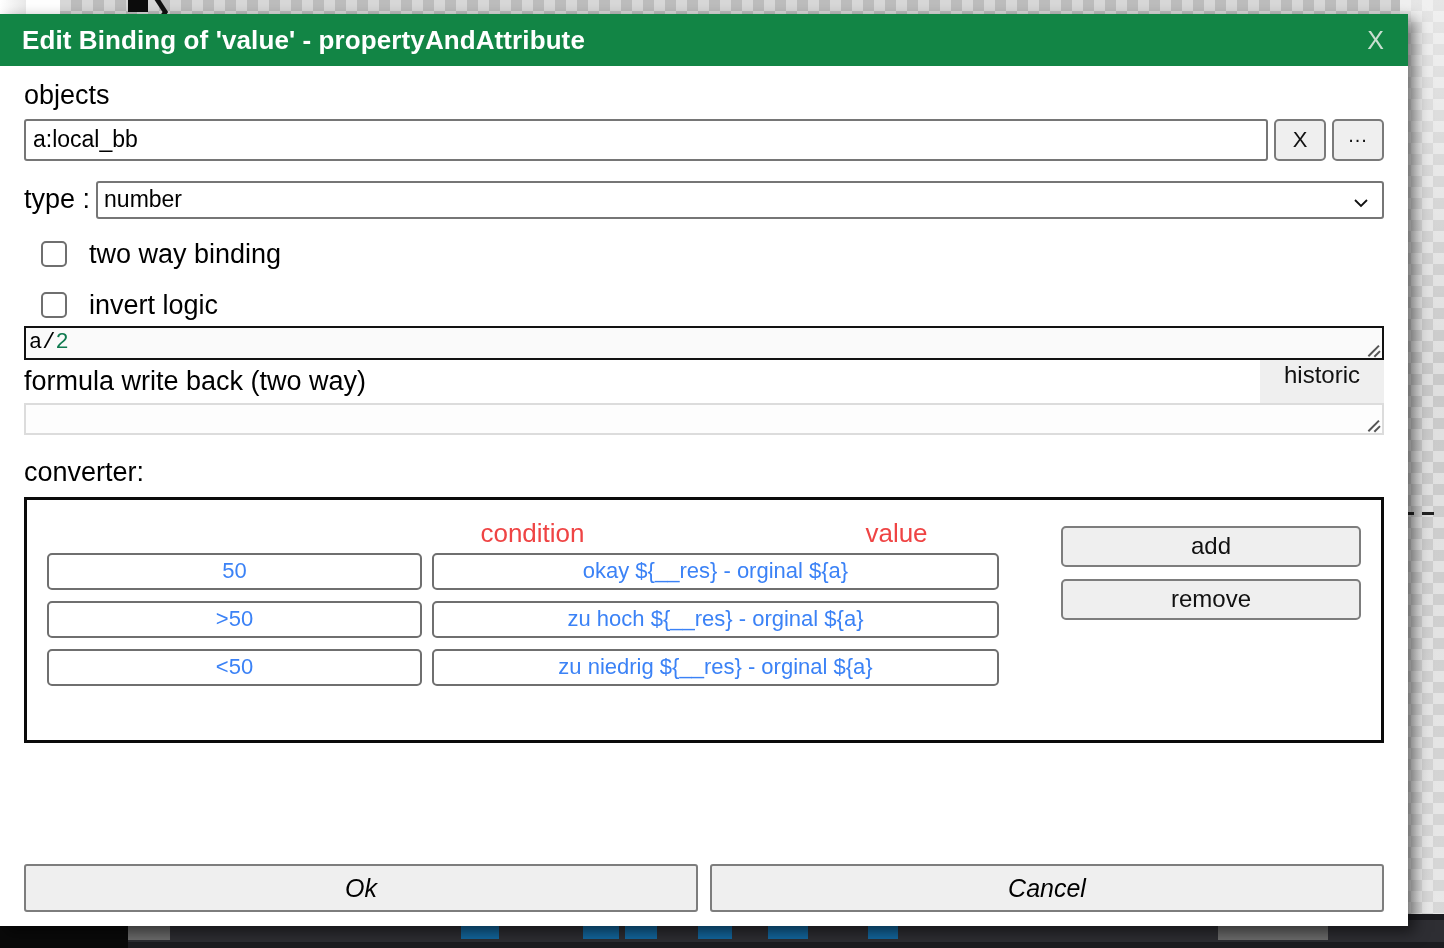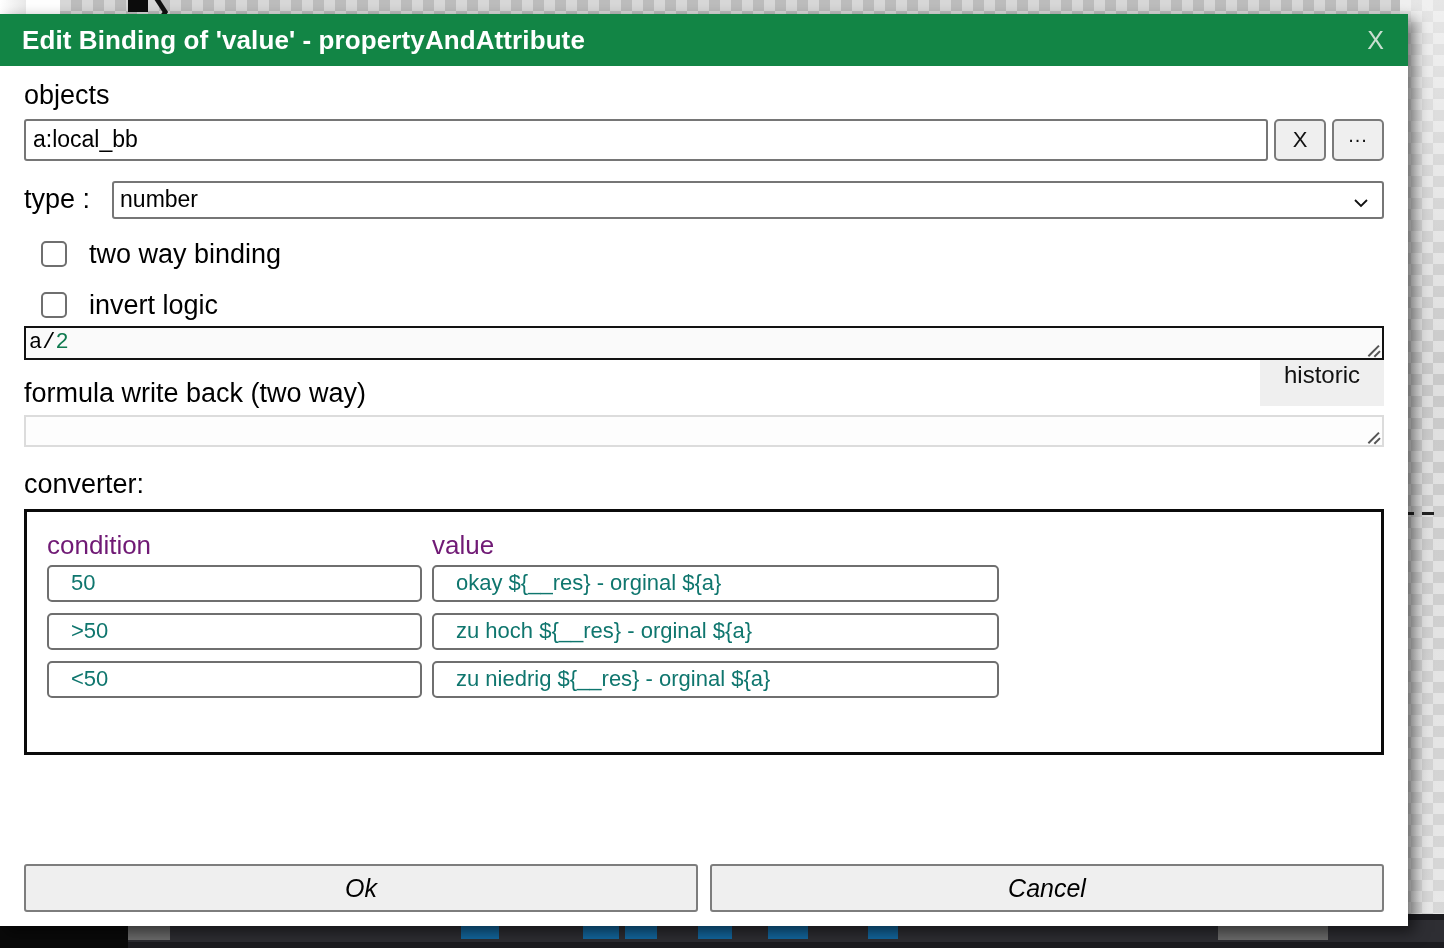--- a/index.html
+++ b/index.html
@@ -199,21 +199,21 @@
     align-items: center;
     justify-content: center;
     box-sizing: border-box;
     font-family: "Liberation Sans", sans-serif;
   }
   .mini-btn.dots { font-size: 20px; letter-spacing: 1px; padding-bottom: 8px; }
 
   .row-type {
     display: flex;
     align-items: center;
-    gap: 22px;
+    gap: 6px;
     margin-top: 20px;
   }
   .row-type .lbl { font-size: 27px; }
   #type-select {
     flex: 1 1 auto;
     height: 38px;
     border: 2px solid #767676;
     border-radius: 3px;
     background: #fff;
     font-size: 23px;
@@ -297,61 +297,63 @@
   .grip::before, .grip::after {
     content: "";
     position: absolute;
     background: #555;
     height: 1.5px;
     transform-origin: center;
   }
   .grip::before { width: 15px; right: 0px; bottom: 5px; transform: rotate(-45deg); }
   .grip::after  { width: 8px;  right: 0px; bottom: 2px; transform: rotate(-45deg); }
 
-  #writeback-label { margin-top: 18px; }
+  #writeback-label { margin-top: 6px; }
   .code-area.soft {
     border: 2px solid #dcdcdc;
     background: #fdfdfd;
     height: 32px;
   }
 
   #converter-label { margin-top: 22px; }
 
   #converter-box {
     margin-top: 8px;
     border: 3px solid #0b0b0b;
     background: #fff;
     height: 246px;
     box-sizing: border-box;
     position: relative;
     padding: 18px 20px 0 20px;
   }
   .conv-head {
     display: flex;
     font-size: 26px;
-    color: #701a75;
+    color: #ef4444;
     margin-bottom: 4px;
+    justify-content: center;
   }
   .conv-head .h-cond { width: 385px; }
   .conv-row {
     display: flex;
     gap: 10px;
     margin-bottom: 11px;
   }
   .conv-input {
     height: 37px;
     border: 2px solid #6f6f6f;
     border-radius: 5px;
     background: #fff;
     font-size: 22px;
     padding: 0 22px;
     box-sizing: border-box;
     font-family: "Liberation Sans", sans-serif;
-    color: #0f766e;
+    color: #3b82f6;
     outline: none;
+    text-align: center;
   }
   .conv-input.cond { width: 375px; }
   .conv-input.val  { width: 567px; }
 
   .conv-actions {
     position: absolute;
     right: 20px;
     top: 26px;
     width: 300px;
     display: flex;
@@ -492,20 +494,24 @@
       </div>
       <div class="conv-row">
         <input class="conv-input cond" type="text" value="&gt;50" style="">
         <input class="conv-input val" type="text" value="zu hoch ${__res} - orginal ${a}" style="">
       </div>
       <div class="conv-row">
         <input class="conv-input cond" type="text" value="&lt;50" style="">
         <input class="conv-input val" type="text" value="zu niedrig ${__res} - orginal ${a}" style="">
       </div>
 
+      <div class="conv-actions">
+        <div class="wide-btn">add</div>
+        <div class="wide-btn">remove</div>
+      </div>
     </div>
 
   </div>
 
   <div id="footer">
     <div class="footer-btn">Ok</div>
     <div class="footer-btn">Cancel</div>
   </div>
 
 </div>

